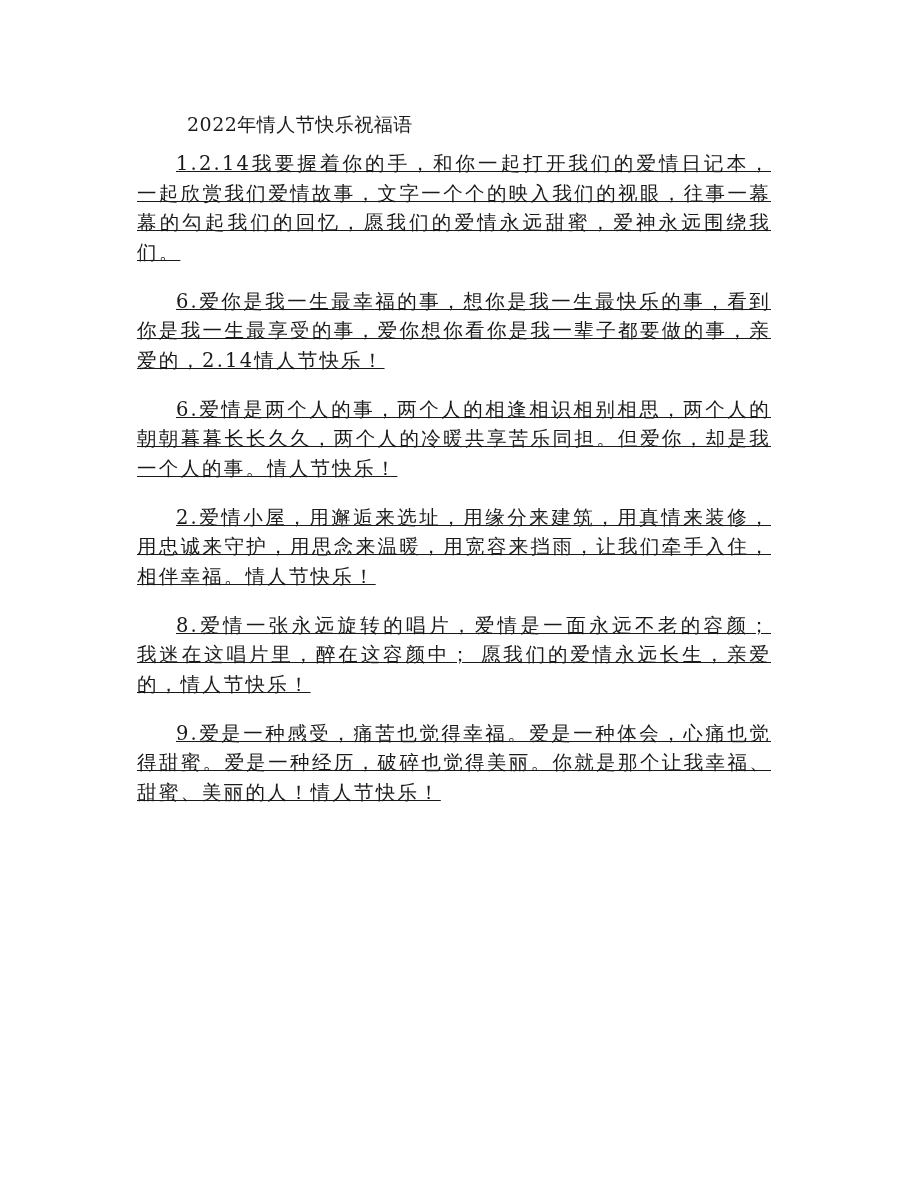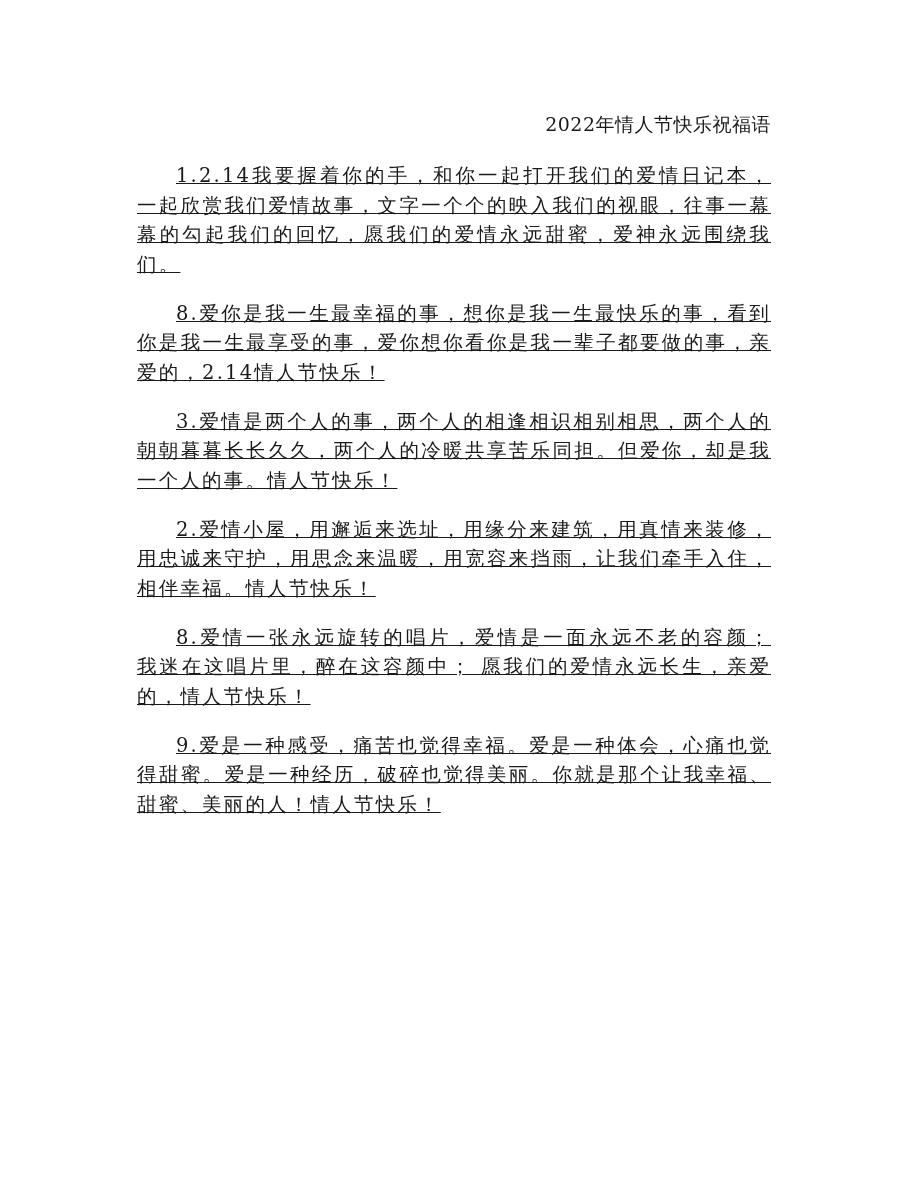--- a/index.html
+++ b/index.html
@@ -3,35 +3,35 @@
 <meta charset="utf-8">
 <style>
   html, body { margin: 0; padding: 0; background: #ffffff; }
   body {
     width: 920px; height: 1191px; position: relative; overflow: hidden;
     font-family: "DejaVu Serif", "Liberation Serif", serif;
     color: #1a1a1a;
   }
   .page { position: absolute; left: 137px; top: 110px; width: 634px; }
   .title {
-    text-align: right; font-size: 19px; line-height: 28px;
-    margin: 0 0 23px 0; font-weight: normal; letter-spacing: 0.5px;
+    text-align: left; font-size: 19px; line-height: 28px;
+    margin: 0 0 11px 0; font-weight: normal; letter-spacing: 0.5px;
     padding-left: 50px;
   }
   .para {
     font-size: 19.5px; line-height: 29.5px; margin: 0 0 19.5px 0;
     text-indent: 2em; letter-spacing: 2.2px; text-align: justify;
     word-break: break-all;
     text-decoration: underline;
   }
 </style>
 </head>
 <body>
 
 <div class="page">
   <h1 class="title">2022年情人节快乐祝福语</h1>
   <p class="para">1.2.14我要握着你的手，和你一起打开我们的爱情日记本，一起欣赏我们爱情故事，文字一个个的映入我们的视眼，往事一幕幕的勾起我们的回忆，愿我们的爱情永远甜蜜，爱神永远围绕我们。</p>
-  <p class="para">8.爱你是我一生最幸福的事，想你是我一生最快乐的事，看到你是我一生最享受的事，爱你想你看你是我一辈子都要做的事，亲爱的，2.14情人节快乐！</p>
-  <p class="para">3.爱情是两个人的事，两个人的相逢相识相别相思，两个人的朝朝暮暮长长久久，两个人的冷暖共享苦乐同担。但爱你，却是我一个人的事。情人节快乐！</p>
+  <p class="para">6.爱你是我一生最幸福的事，想你是我一生最快乐的事，看到你是我一生最享受的事，爱你想你看你是我一辈子都要做的事，亲爱的，2.14情人节快乐！</p>
+  <p class="para">6.爱情是两个人的事，两个人的相逢相识相别相思，两个人的朝朝暮暮长长久久，两个人的冷暖共享苦乐同担。但爱你，却是我一个人的事。情人节快乐！</p>
   <p class="para">2.爱情小屋，用邂逅来选址，用缘分来建筑，用真情来装修，用忠诚来守护，用思念来温暖，用宽容来挡雨，让我们牵手入住，相伴幸福。情人节快乐！</p>
   <p class="para">8.爱情一张永远旋转的唱片，爱情是一面永远不老的容颜； 我迷在这唱片里，醉在这容颜中； 愿我们的爱情永远长生，亲爱的，情人节快乐！</p>
   <p class="para">9.爱是一种感受，痛苦也觉得幸福。爱是一种体会，心痛也觉得甜蜜。爱是一种经历，破碎也觉得美丽。你就是那个让我幸福、甜蜜、美丽的人！情人节快乐！</p>
 </div>
 
 </body></html>

